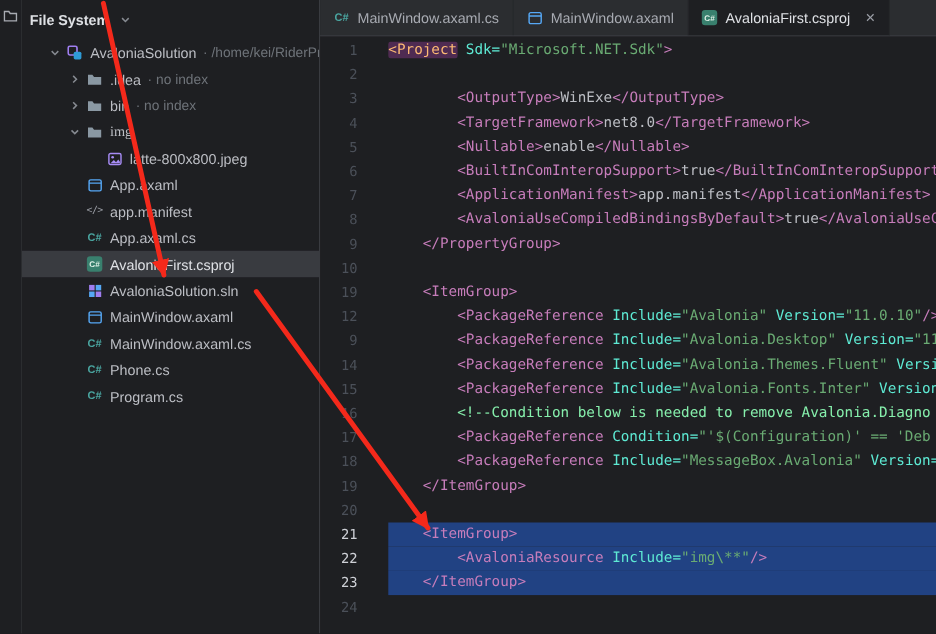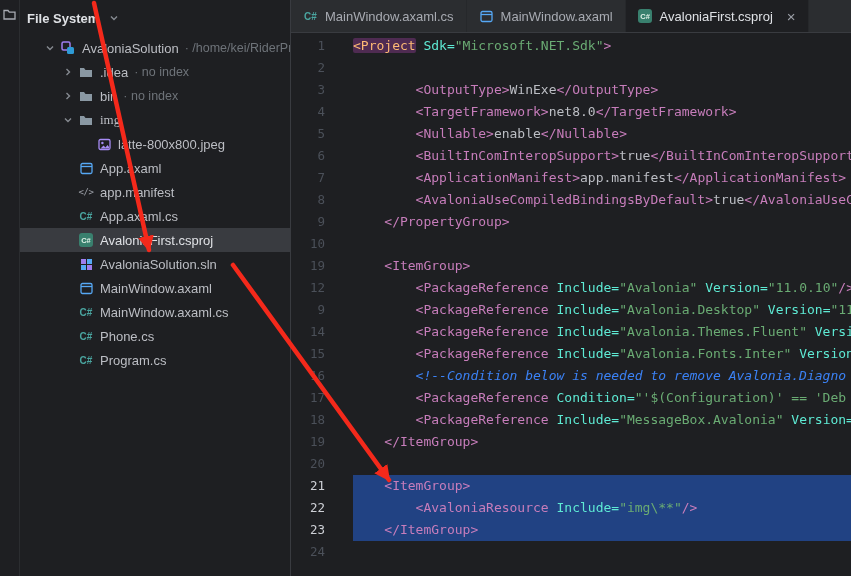--- a/index.html
+++ b/index.html
@@ -50,21 +50,21 @@
   .code-line { display:flex; height:22px; line-height:22px; white-space:pre; }
   .line-number { flex:none; width:34px; text-align:right; color:#4b5059; font-size:12.5px; }
   .sel .line-number { color:#ced0d6; }
   .line-text { flex:1; min-width:0; margin-left:28px; }
   .sel .line-text { background:#214283; }
 
   .tk-t { color:#c77dbb; }
   .tk-a { color:#5eead4; }
   .tk-s { color:#6aab73; }
   .tk-x { color:#bcbec4;text-align:right; }
-  .tk-c { color:#3b82f6; font-style:italic; }
+  .tk-c { color:#86efac; }
   .tk-th { color:#fdba74; background:#4f2b52; border-radius:2px; }
 
   .arrows { position:absolute; inset:0; width:851px; height:576px; pointer-events:none; z-index:50; }
 </style>
 </head>
 <body>
 
 <div class="app">
 
   <div class="stripe">

